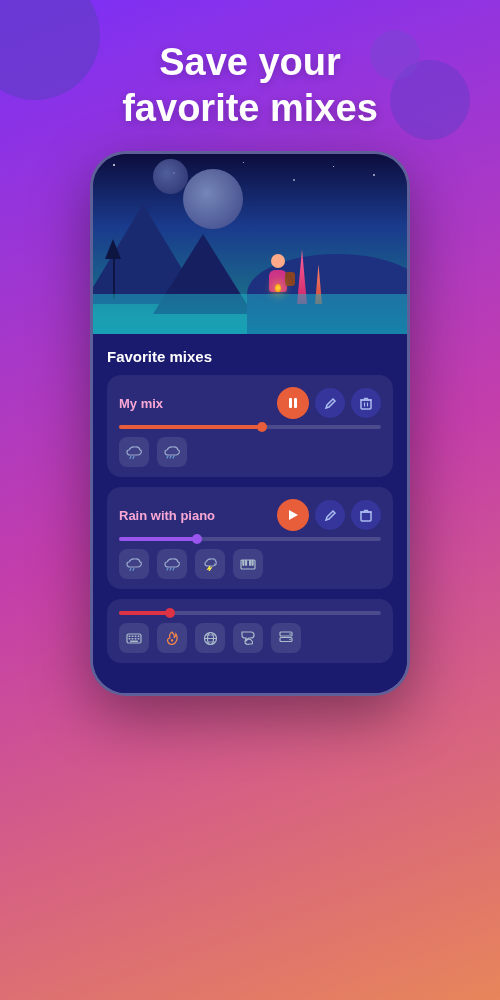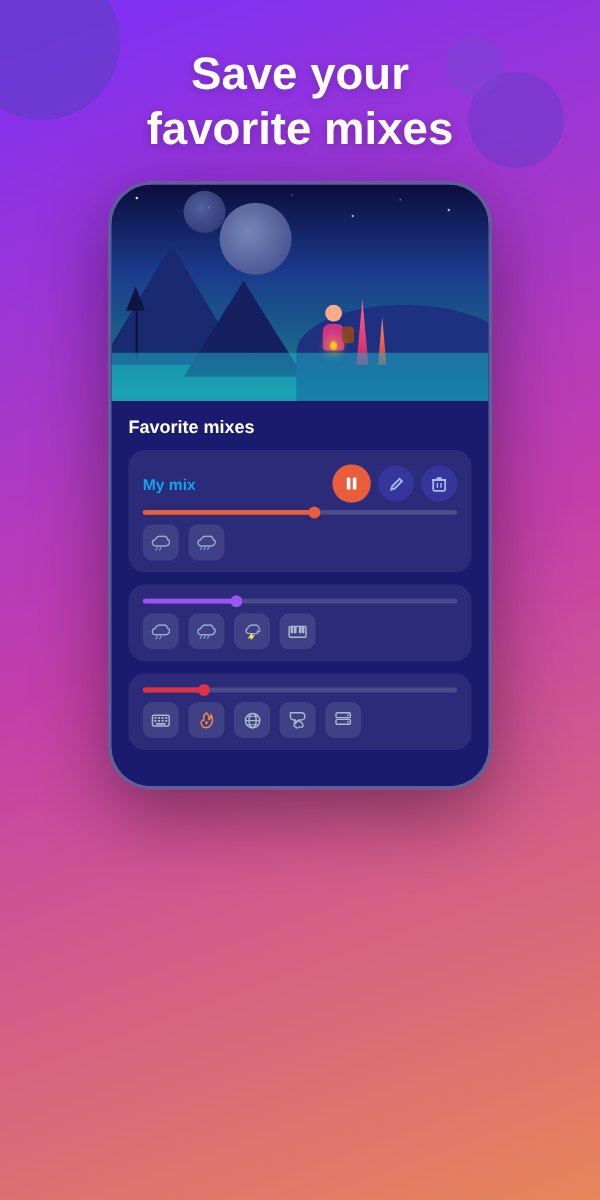--- a/index.html
+++ b/index.html
@@ -249,21 +249,21 @@
       padding: 12px 12px 10px;
       margin-bottom: 10px;
     }
     .mix-card-header {
       display: flex;
       align-items: center;
       justify-content: space-between;
       margin-bottom: 6px;
     }
     .mix-name {
-      color: #0ea5e9;
+      color: #f9a8d4;
       font-size: 13px;
       font-weight: 600;
     }
     .mix-actions {
       display: flex;
       align-items: center;
       gap: 6px;
     }
     .btn-play-pause {
       width: 32px;
@@ -436,20 +436,42 @@
             <path d="M3 5 Q5 1 9 2 Q13 1 14 5 Q16 5 15 8 Q14 10 12 10 L4 10 Q1 10 1 7 Q1 5 3 5Z" fill="none" stroke="#99aacc" stroke-width="1.2"></path>
             <line x1="4" y1="11" x2="3" y2="13" stroke="#6699cc" stroke-width="1.2" stroke-linecap="round"></line>
             <line x1="7" y1="11" x2="6" y2="13" stroke="#6699cc" stroke-width="1.2" stroke-linecap="round"></line>
             <line x1="10" y1="11" x2="9" y2="13" stroke="#6699cc" stroke-width="1.2" stroke-linecap="round"></line>
           </svg>
         </div>
       </div>
     </div>
 
     <div class="mix-card">
+      <div class="mix-card-header">
+        <span class="mix-name">Rain with piano</span>
+        <div class="mix-actions">
+          <button class="btn-play-pause">
+            <svg width="12" height="12" viewBox="0 0 12 12">
+              <polygon points="2,1 11,6 2,11" fill="white"></polygon>
+            </svg>
+          </button>
+          <button class="btn-icon">
+            <svg width="13" height="13" viewBox="0 0 13 13">
+              <path d="M9 2 L11 4 L5 10 L2 11 L3 8 Z" fill="none" stroke="#aabbee" stroke-width="1.5"></path>
+            </svg>
+          </button>
+          <button class="btn-icon">
+            <svg width="12" height="13" viewBox="0 0 12 13">
+              <rect x="1" y="3" width="10" height="9" rx="1" fill="none" stroke="#aabbee" stroke-width="1.5"></rect>
+              <line x1="0" y1="3" x2="12" y2="3" stroke="#aabbee" stroke-width="1.5"></line>
+              <line x1="4.5" y1="1.5" x2="7.5" y2="1.5" stroke="#aabbee" stroke-width="1.5" stroke-linecap="round"></line>
+            </svg>
+          </button>
+        </div>
+      </div>
       <div class="progress-bar-container">
         <div class="progress-bar-fill purple" style="width:30%">
           <div class="progress-dot purple"></div>
         </div>
       </div>
       <div class="sound-icons">
         <div class="sound-icon-item">
           <svg width="16" height="14" viewBox="0 0 16 14">
             <path d="M3 5 Q5 1 9 2 Q13 1 14 5 Q16 5 15 8 Q14 10 12 10 L4 10 Q1 10 1 7 Q1 5 3 5Z" fill="none" stroke="#99aacc" stroke-width="1.2"></path>
             <line x1="5" y1="11.5" x2="4" y2="13.5" stroke="#6699cc" stroke-width="1.2" stroke-linecap="round"></line>

